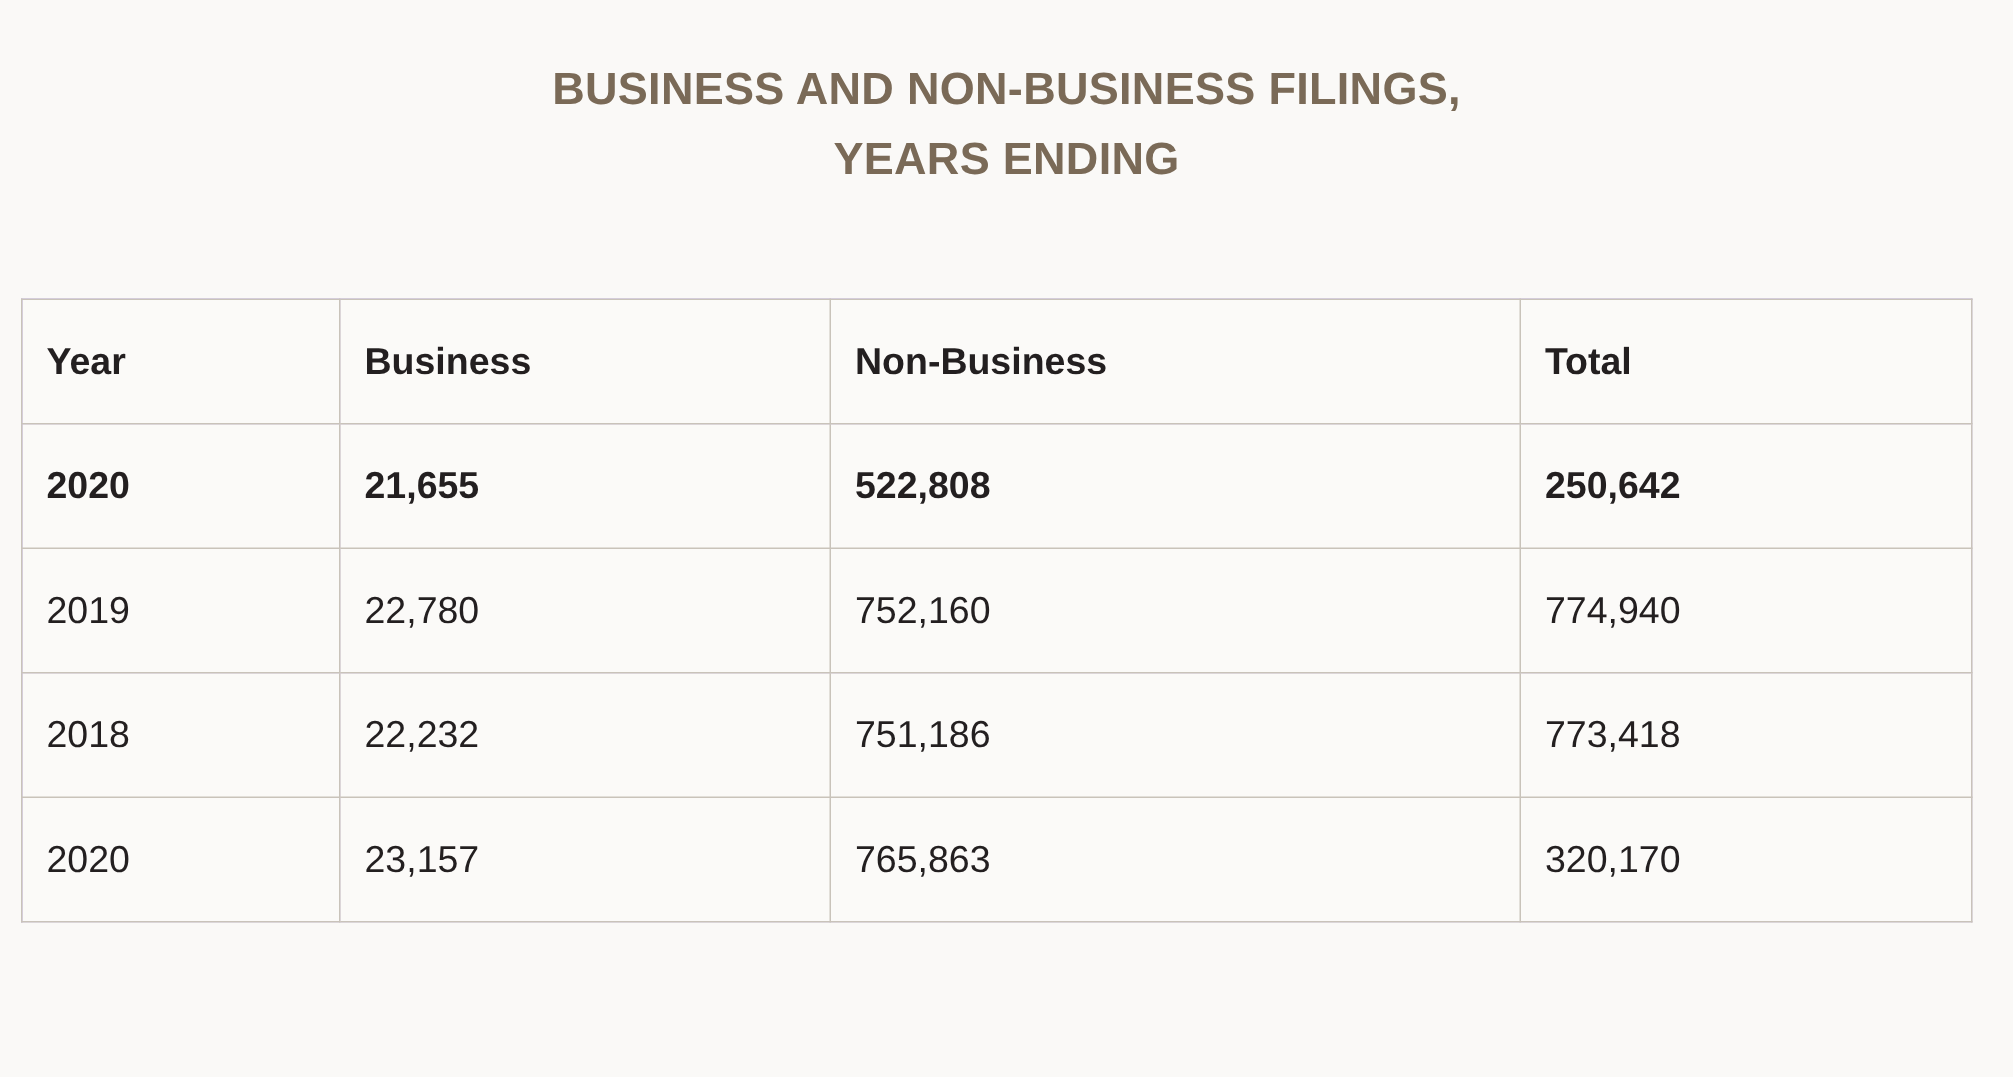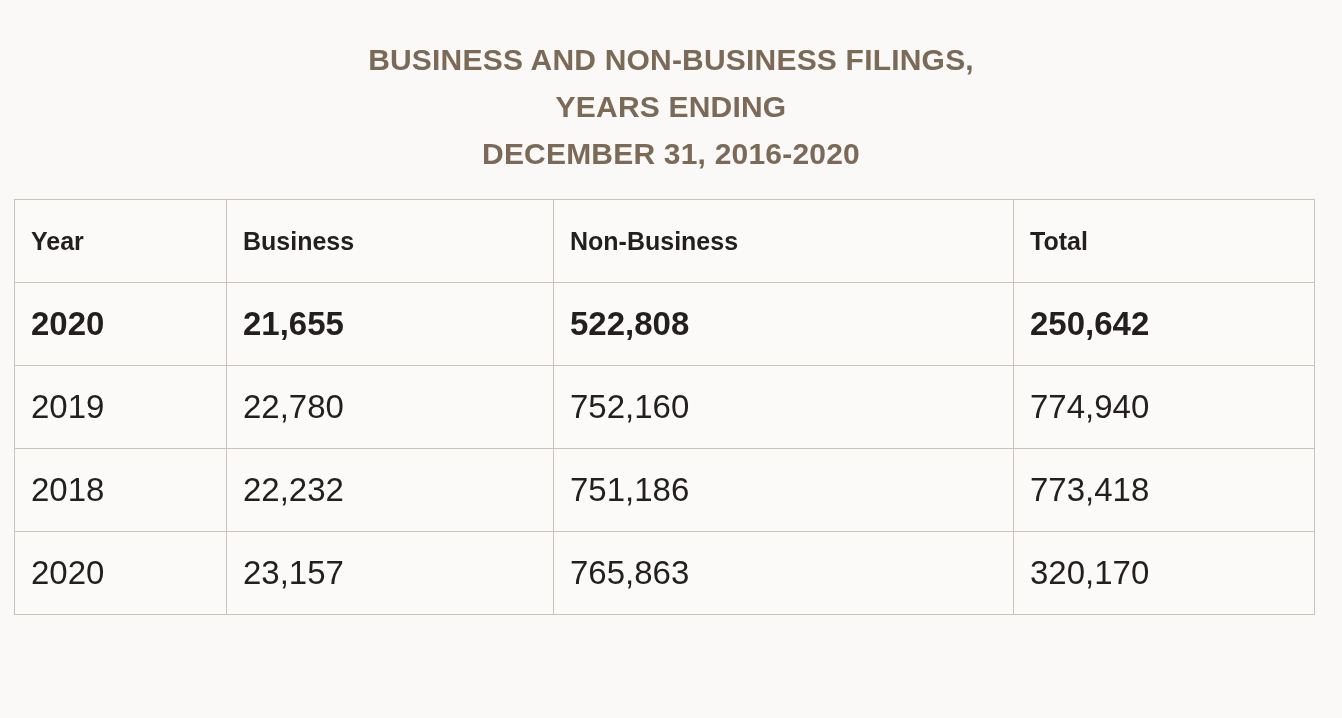--- a/index.html
+++ b/index.html
@@ -44,21 +44,21 @@
     table-layout: fixed;
     background: #c4b5fd;
   }
   table.filings th,
   table.filings td {
     border: 1px solid #c9c3ba;
     padding: 0 16px;
     height: 82px;
     vertical-align: middle;
     text-align: left;
-    font-size: 33px;
+    font-size: 25px;
     color: #231f20;
     background: #fbfaf8;
   }
   table.filings thead th {
     font-weight: bold;
     font-size: 25px;
   }
   table.filings tbody tr.highlight td {
     font-weight: bold;
   }
@@ -68,21 +68,20 @@
   col.c-total { width: 301px; }
 </style>
 </head>
 <body>
 
 <div class="page">
 
   <div class="title">
     <span class="line">BUSINESS AND NON-BUSINESS FILINGS,</span>
     <span class="line">YEARS ENDING</span>
-    <span class="line">DECEMBER 31, 2016-2020</span>
   </div>
 
   <div class="table-wrap">
     <table class="filings">
       <colgroup>
         <col class="c-year">
         <col class="c-business">
         <col class="c-nonbusiness">
         <col class="c-total">
       </colgroup>

